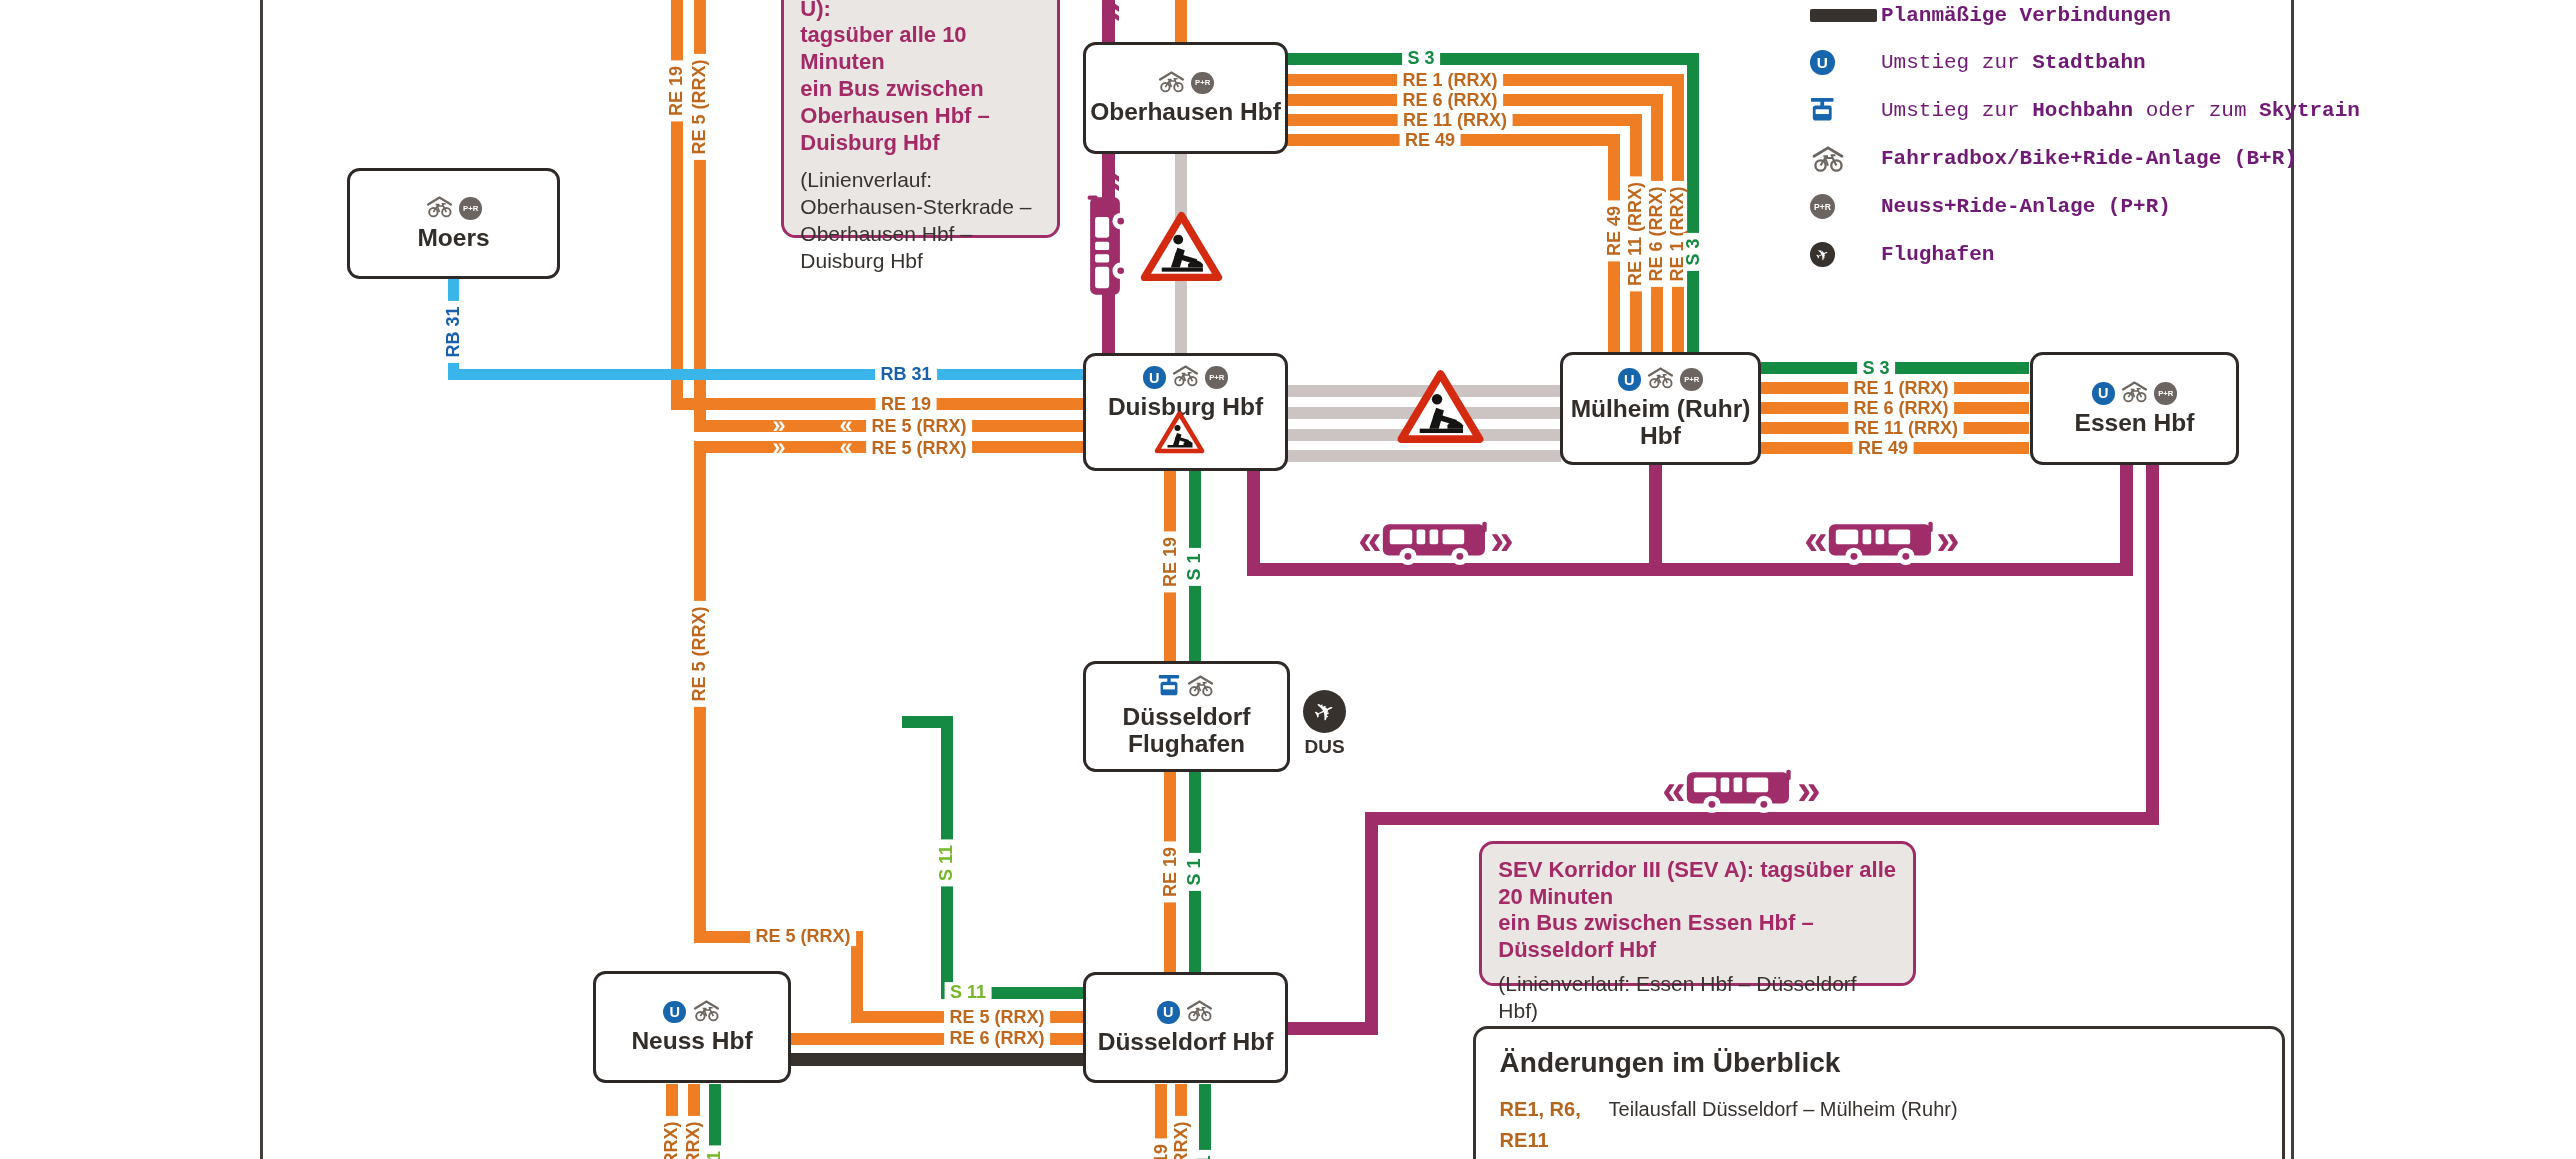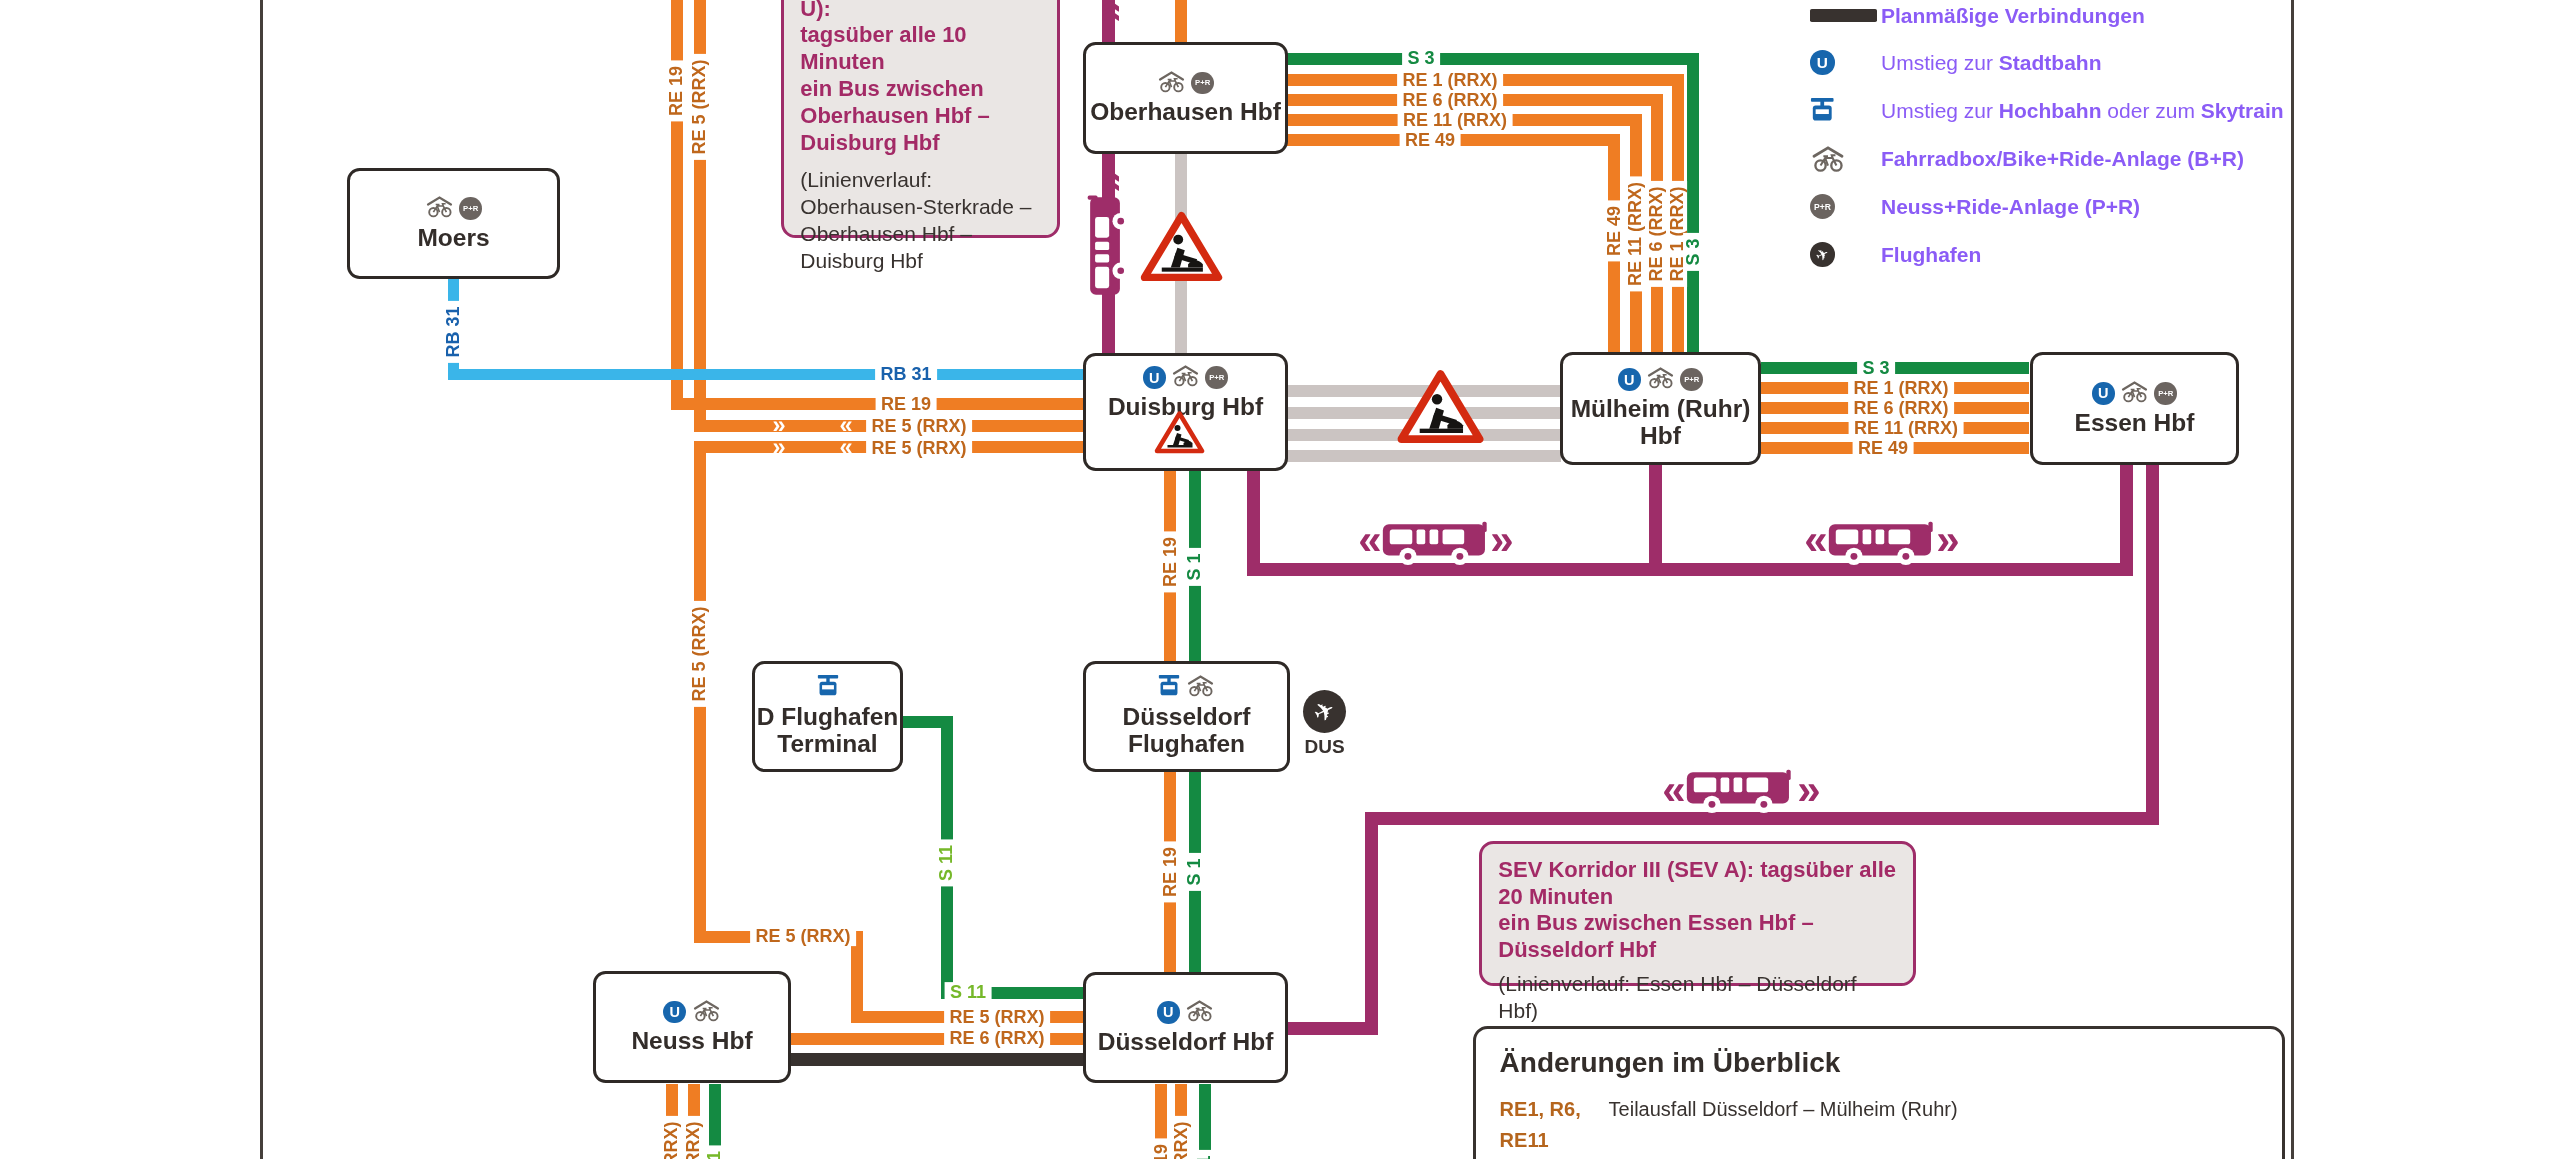--- a/index.html
+++ b/index.html
@@ -29,21 +29,21 @@
   .chev.cpu{color:var(--pu);font-size:42px;}
   .chev.up{transform:translate(-50%,-50%) rotate(-90deg);}
   .chev.wh{color:#fff;font-size: 23.6px;z-index:15;}
   .sev-box{position:absolute;background:#eae6e4;border:3.6px solid var(--pu);border-radius:14.5px;
     box-sizing:border-box;padding:12.7px 16.3px;z-index:25;}
   .sev-t{color:#a32a66;font-weight:bold;font-size:22px;line-height:1.22;white-space:pre-line;}
   .sev-b{color:#38322f;font-size:21px;line-height:1.28;white-space:pre-line;margin-top:11px;}
   .sev-n{color:#c4271a;font-weight:bold;font-size:21px;margin-top:9px;}
   .leg-row{position:absolute;display:flex;align-items:center;height:31px;z-index:25;}
   .leg-ic{width:71px;flex:none;display:flex;align-items:center;}
-  .leg-tx{font-size:21px;color:#8b5cf6;white-space:pre;}
+  .leg-tx{font-size:21px;color:#701a75;white-space:pre;font-family:Liberation Mono, monospace;}
   .leg-line{width:67px;height:13.6px;background:#38322f;border-radius:1.8px;}
   .u-ic.big{width:24.5px;height:24.5px;font-size:15.4px;}
   .pl-ic{width:24.5px;height:24.5px;border-radius:50%;background:#38322f;color:#fff;display:flex;
     align-items:center;justify-content:center;font-size:15.4px;}
   .pl-ic span{transform:rotate(-25deg);}
   .ov-box{position:absolute;background:#fff;border:3.6px solid #38322f;border-radius:14.5px;
     box-sizing:border-box;padding:18px 23.6px;z-index:25;}
   .ov-title{font-size:28px;font-weight:bold;color:#332d2a;}
   .ov-row{display:flex;margin-top:14.5px;font-size:20px;color:#38322f;line-height:1.55;}
   .ov-lab{width:109px;flex:none;font-weight:bold;color:#b5651d;}
@@ -325,32 +325,20 @@
             <path d="M4 12 L19 3 L34 12" fill="none" stroke="#6d6660" stroke-width="3" stroke-linecap="round"></path>
             <circle cx="11" cy="22" r="5.5" fill="none" stroke="#6d6660" stroke-width="2.5"></circle>
             <circle cx="28" cy="22" r="5.5" fill="none" stroke="#6d6660" stroke-width="2.5"></circle>
             <path d="M11 22 L16 14 L24 14 L28 22 M16 14 L19 22 M14 12 L19 12 M24 14 L23 11 L27 11" fill="none" stroke="#6d6660" stroke-width="2.2"></path>
           </svg></span>
       <span class="pr-ic">P+R</span>
     </div>
     <div class="st-label">Essen Hbf</div>
   </div>
 
-  <div class="st" style="left:752px;top:661px;width:151px;height:111px">
-    <div class="ics">
-      <span><svg width="22" height="22" viewBox="0 0 26 26">
-            <rect x="1" y="0" width="24" height="4" rx="1" fill="#1766ad"></rect>
-            <rect x="11" y="3" width="4" height="6" fill="#1766ad"></rect>
-            <rect x="3" y="8" width="20" height="16" rx="3" fill="#1766ad"></rect>
-            <rect x="6" y="12" width="14" height="5" fill="#fff"></rect>
-          </svg></span>
-    </div>
-    <div class="st-label">D Flughafen
-Terminal</div>
-  </div>
 
   <div class="st" style="left:1083px;top:661px;width:207px;height:111px">
     <div class="ics">
       <span><svg width="22" height="22" viewBox="0 0 26 26">
             <rect x="1" y="0" width="24" height="4" rx="1" fill="#1766ad"></rect>
             <rect x="11" y="3" width="4" height="6" fill="#1766ad"></rect>
             <rect x="3" y="8" width="20" height="16" rx="3" fill="#1766ad"></rect>
             <rect x="6" y="12" width="14" height="5" fill="#fff"></rect>
           </svg></span>
       <span><svg width="29" height="23.6" viewBox="0 0 38 30">

